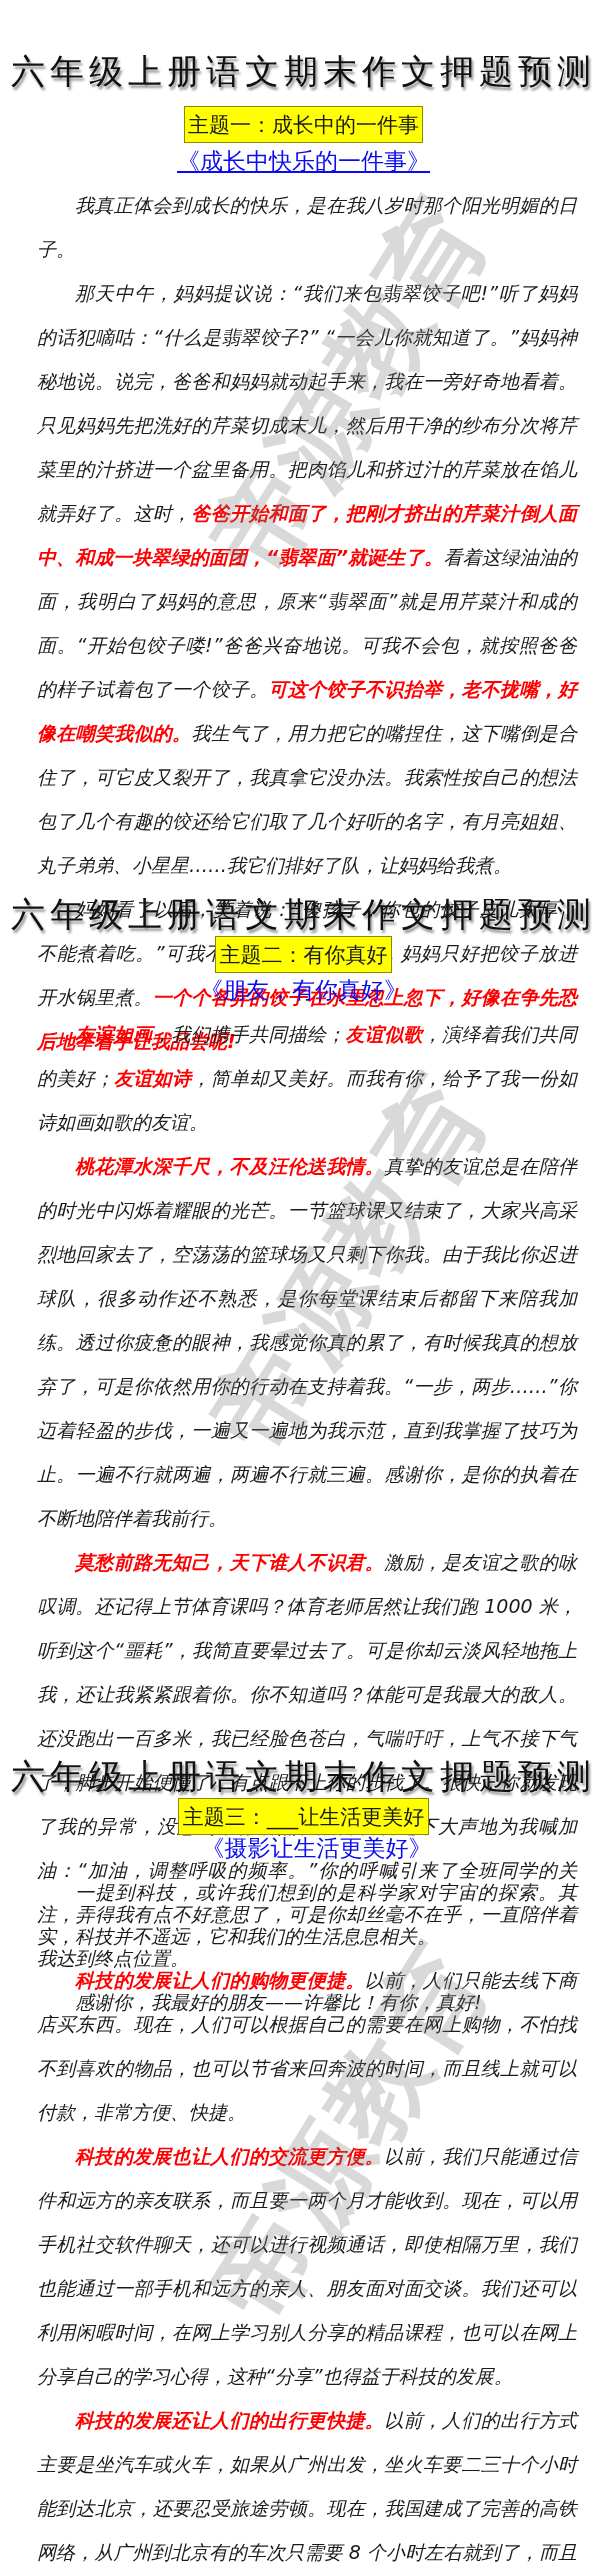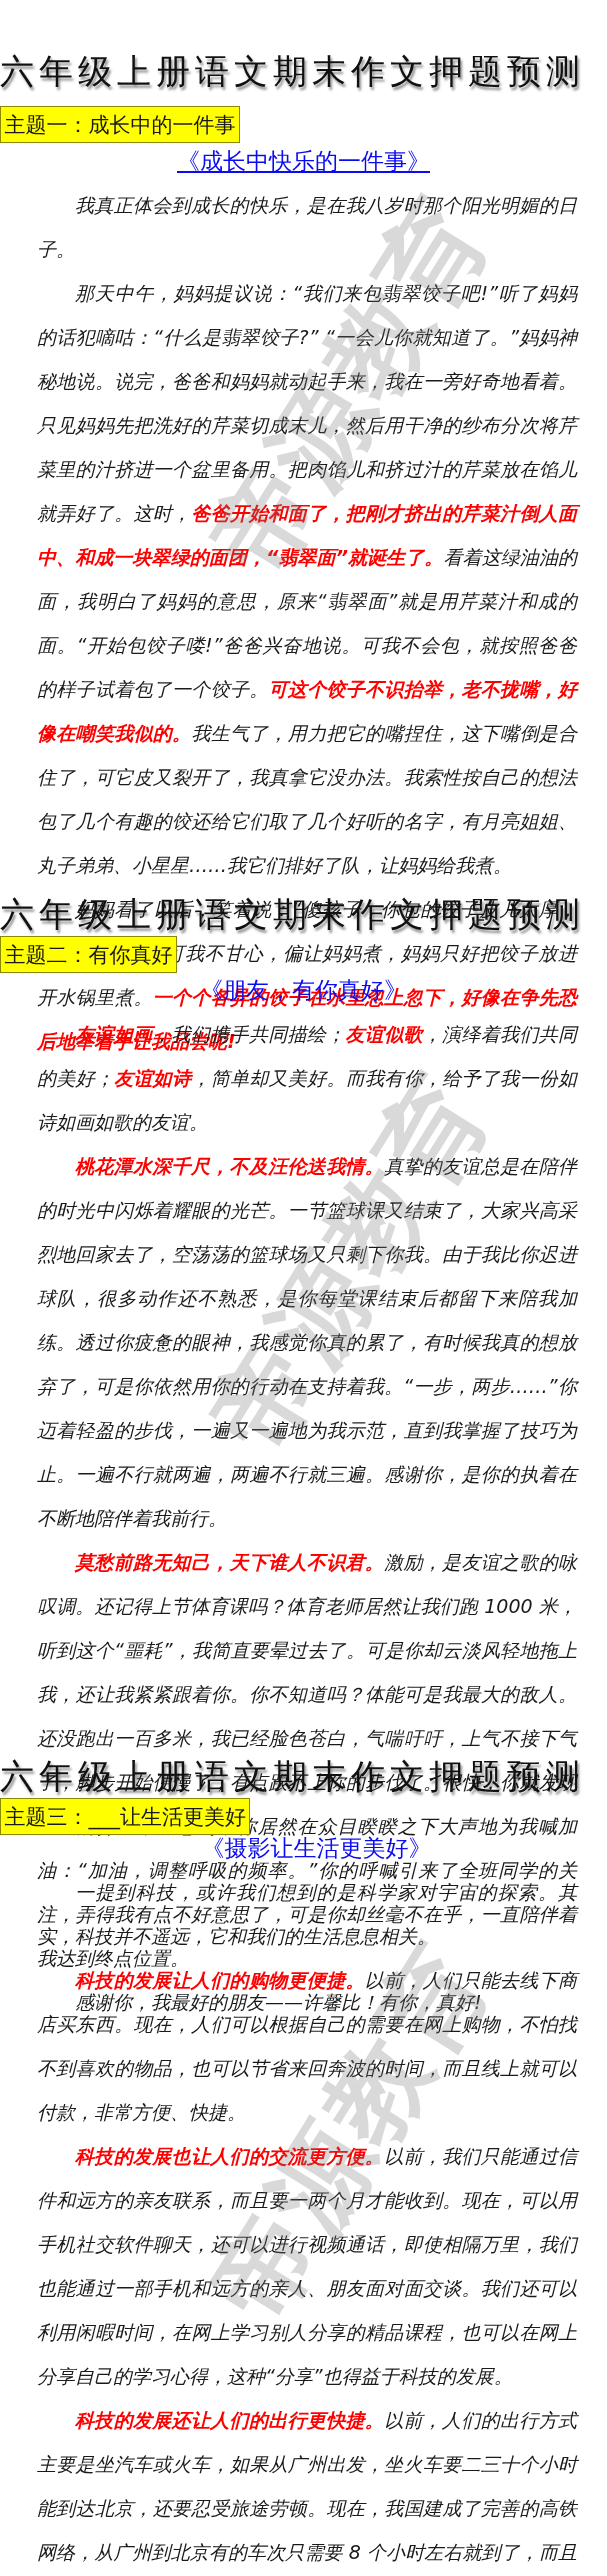--- a/index.html
+++ b/index.html
@@ -1,21 +1,21 @@
 <!DOCTYPE html>
 <html style="font-size:13.5px"><head>
 <meta charset="utf-8">
 <style>
   html, body { margin: 0; padding: 0; background: #ffffff; }
   body { width: 607px; height: 2576px; position: relative; overflow: hidden;
          font-family: "DejaVu Sans", "Liberation Sans", sans-serif; color: #1a1a1a; }
-  .main-title { position: absolute; left: 0; width: 607px; 
+  .main-title { position: absolute; left: 0; width: 607px; text-align: center;
                 font-size: 34px; letter-spacing: 5px; font-weight: normal; color: #111;
                 text-shadow: 1.7px 2.5px 2.5px rgba(0,0,0,0.45); }
-  .theme-wrap { position: absolute; left: 0; width: 607px; }
+  .theme-wrap { position: absolute; left: 0; width: 607px; text-align: center; }
   .theme-label { display: inline-block; background: #ffff00; border: 0.8px solid #8a8a00;
                  font-size: 21px; padding: 1.7px 3.4px; color: #1a1a1a; line-height: 32px; }
   .essay-title { position: absolute; left: 0; width: 607px; text-align: center;
                  font-size: 23px; color: #0b0bf0; line-height: 37px; }
   .body-text { position: absolute; left: 37px; width: 540px; font-size: 19px;
                line-height: 44px; text-align: justify; }
   .body-text p { margin: 0; text-indent: 2em; font-style: italic; }
   .red { color: #ff0000; font-weight: bold; }
   .watermark { position: absolute; font-size: 101px; color: rgba(120,120,120,0.28);
                transform: rotate(-58deg); white-space: nowrap; pointer-events: none;

